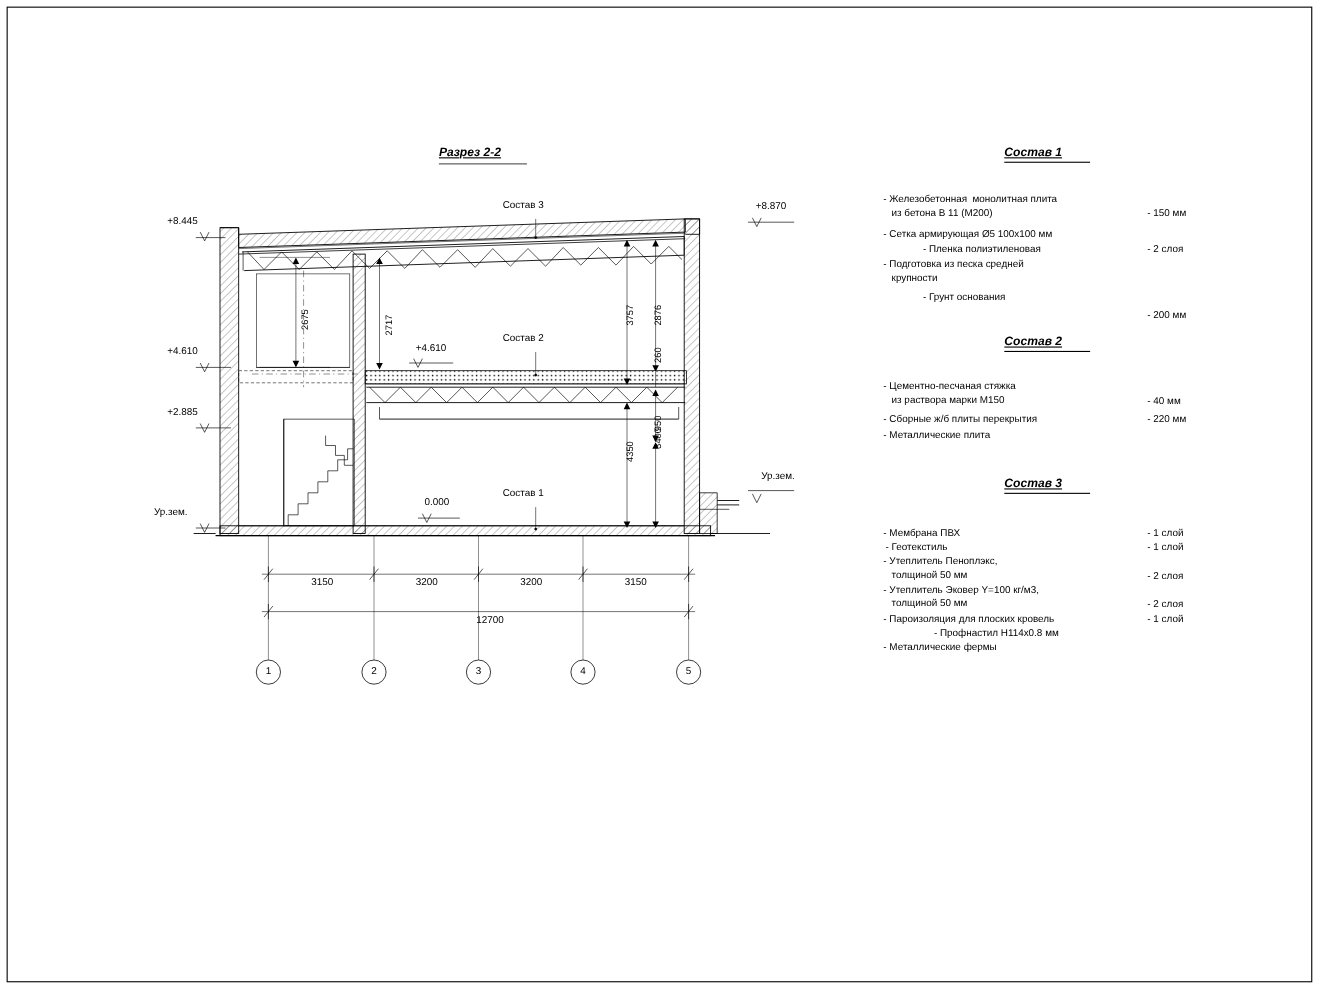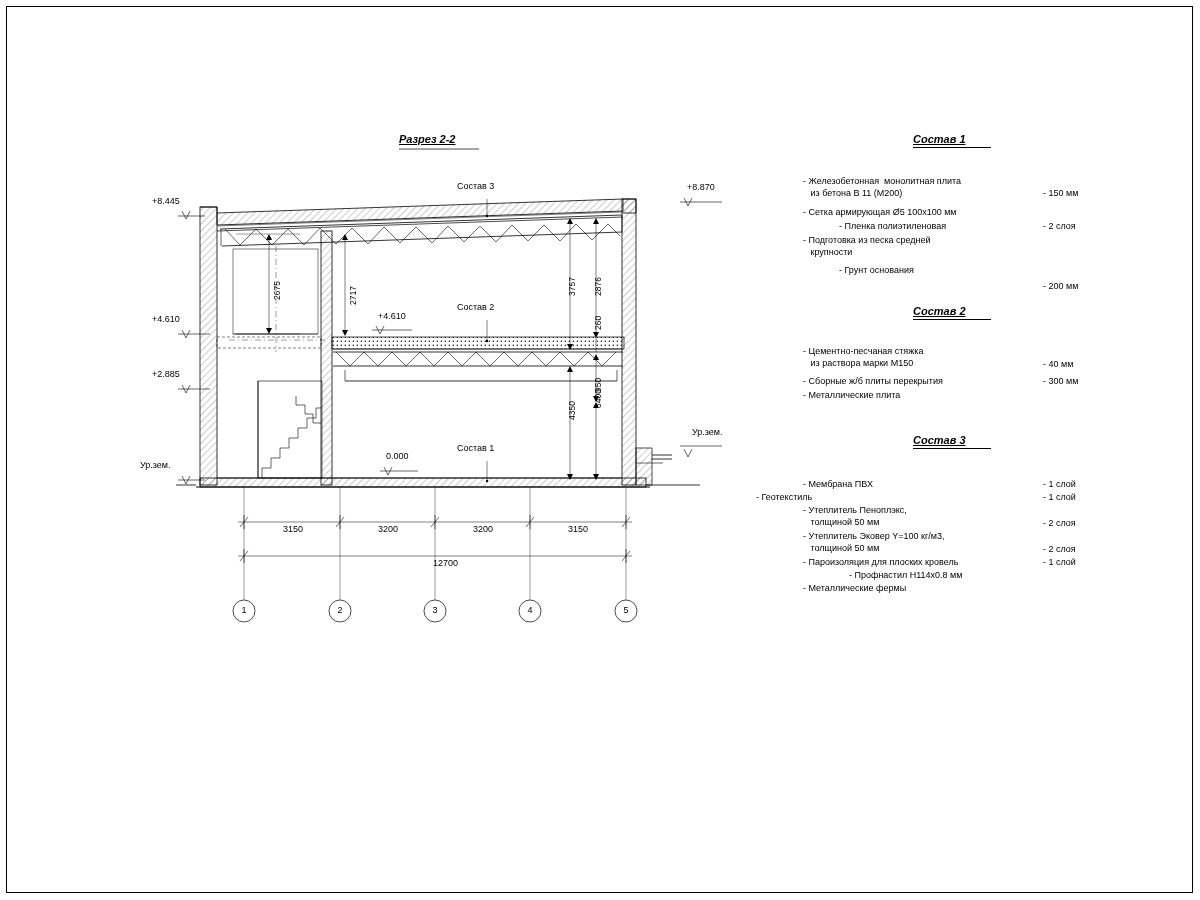--- a/index.html
+++ b/index.html
@@ -328,32 +328,32 @@
   <div class="spec-val" style="left:1043px; top:264px;"></div>
 
   <div class="spec-title" style="left:913px; top:305px;">Состав 2</div>
   <div style="position:absolute; left:913px; top:319px; width:78px; height:1px; background:#000;"></div>
 
   <div class="spec-line" style="left:803px; top:345px;">- Цементно-песчаная стяжка
    из раствора марки М150</div>
   <div class="spec-val" style="left:1043px; top:358px;">- 40 мм</div>
 
   <div class="spec-line" style="left:803px; top:375px;">- Сборные ж/б плиты перекрытия</div>
-  <div class="spec-val" style="left:1043px; top:375px;">- 300 мм</div>
+  <div class="spec-val" style="left:1043px; top:375px;">- 220 мм</div>
 
   <div class="spec-line" style="left:803px; top:389px;">- Металлические плита</div>
   <div class="spec-val" style="left:1043px; top:389px;"></div>
 
   <div class="spec-title" style="left:913px; top:434px;">Состав 3</div>
   <div style="position:absolute; left:913px; top:448px; width:78px; height:1px; background:#000;"></div>
 
   <div class="spec-line" style="left:803px; top:478px;">- Мембрана ПВХ</div>
   <div class="spec-val" style="left:1043px; top:478px;">- 1 слой</div>
 
-  <div class="spec-line" style="left:756px; top:491px;">- Геотекстиль</div>
+  <div class="spec-line" style="left:805px; top:491px;">- Геотекстиль</div>
   <div class="spec-val" style="left:1043px; top:491px;">- 1 слой</div>
 
   <div class="spec-line" style="left:803px; top:504px;">- Утеплитель Пеноплэкс,
    толщиной 50 мм</div>
   <div class="spec-val" style="left:1043px; top:517px;">- 2 слоя</div>
 
   <div class="spec-line" style="left:803px; top:530px;">- Утеплитель Эковер Y=100 кг/м3,
    толщиной 50 мм</div>
   <div class="spec-val" style="left:1043px; top:543px;">- 2 слоя</div>
 

